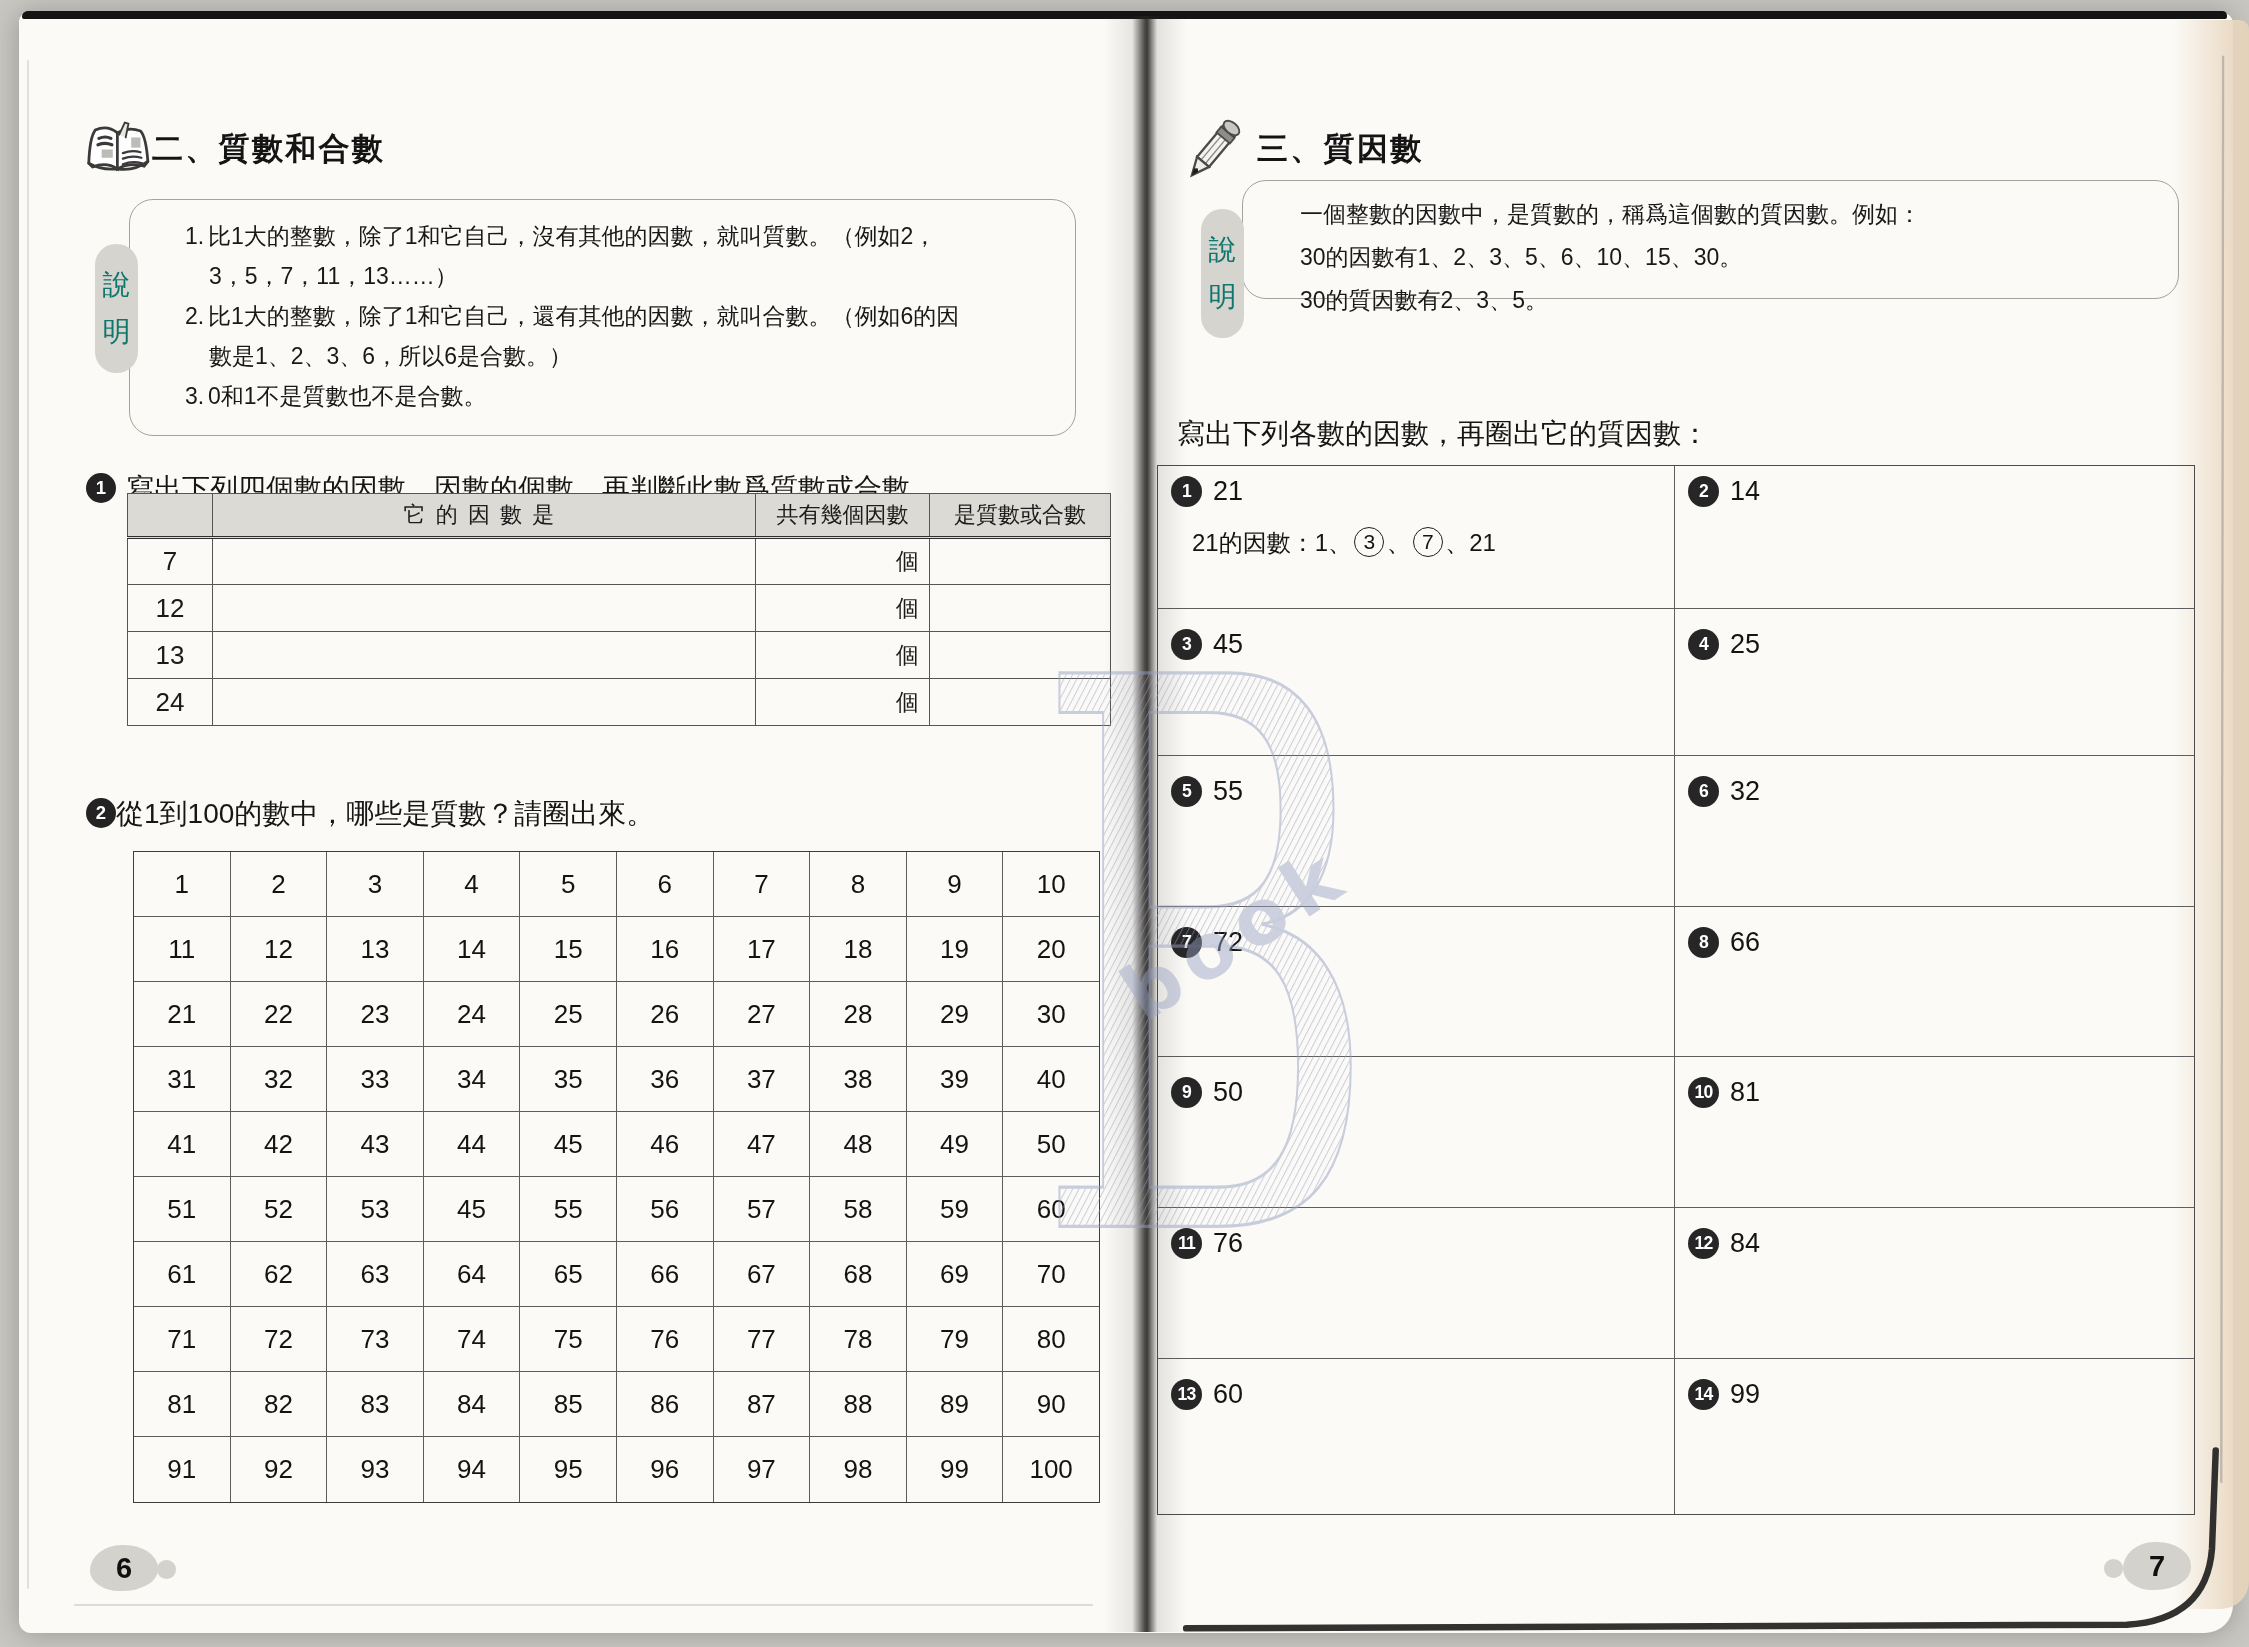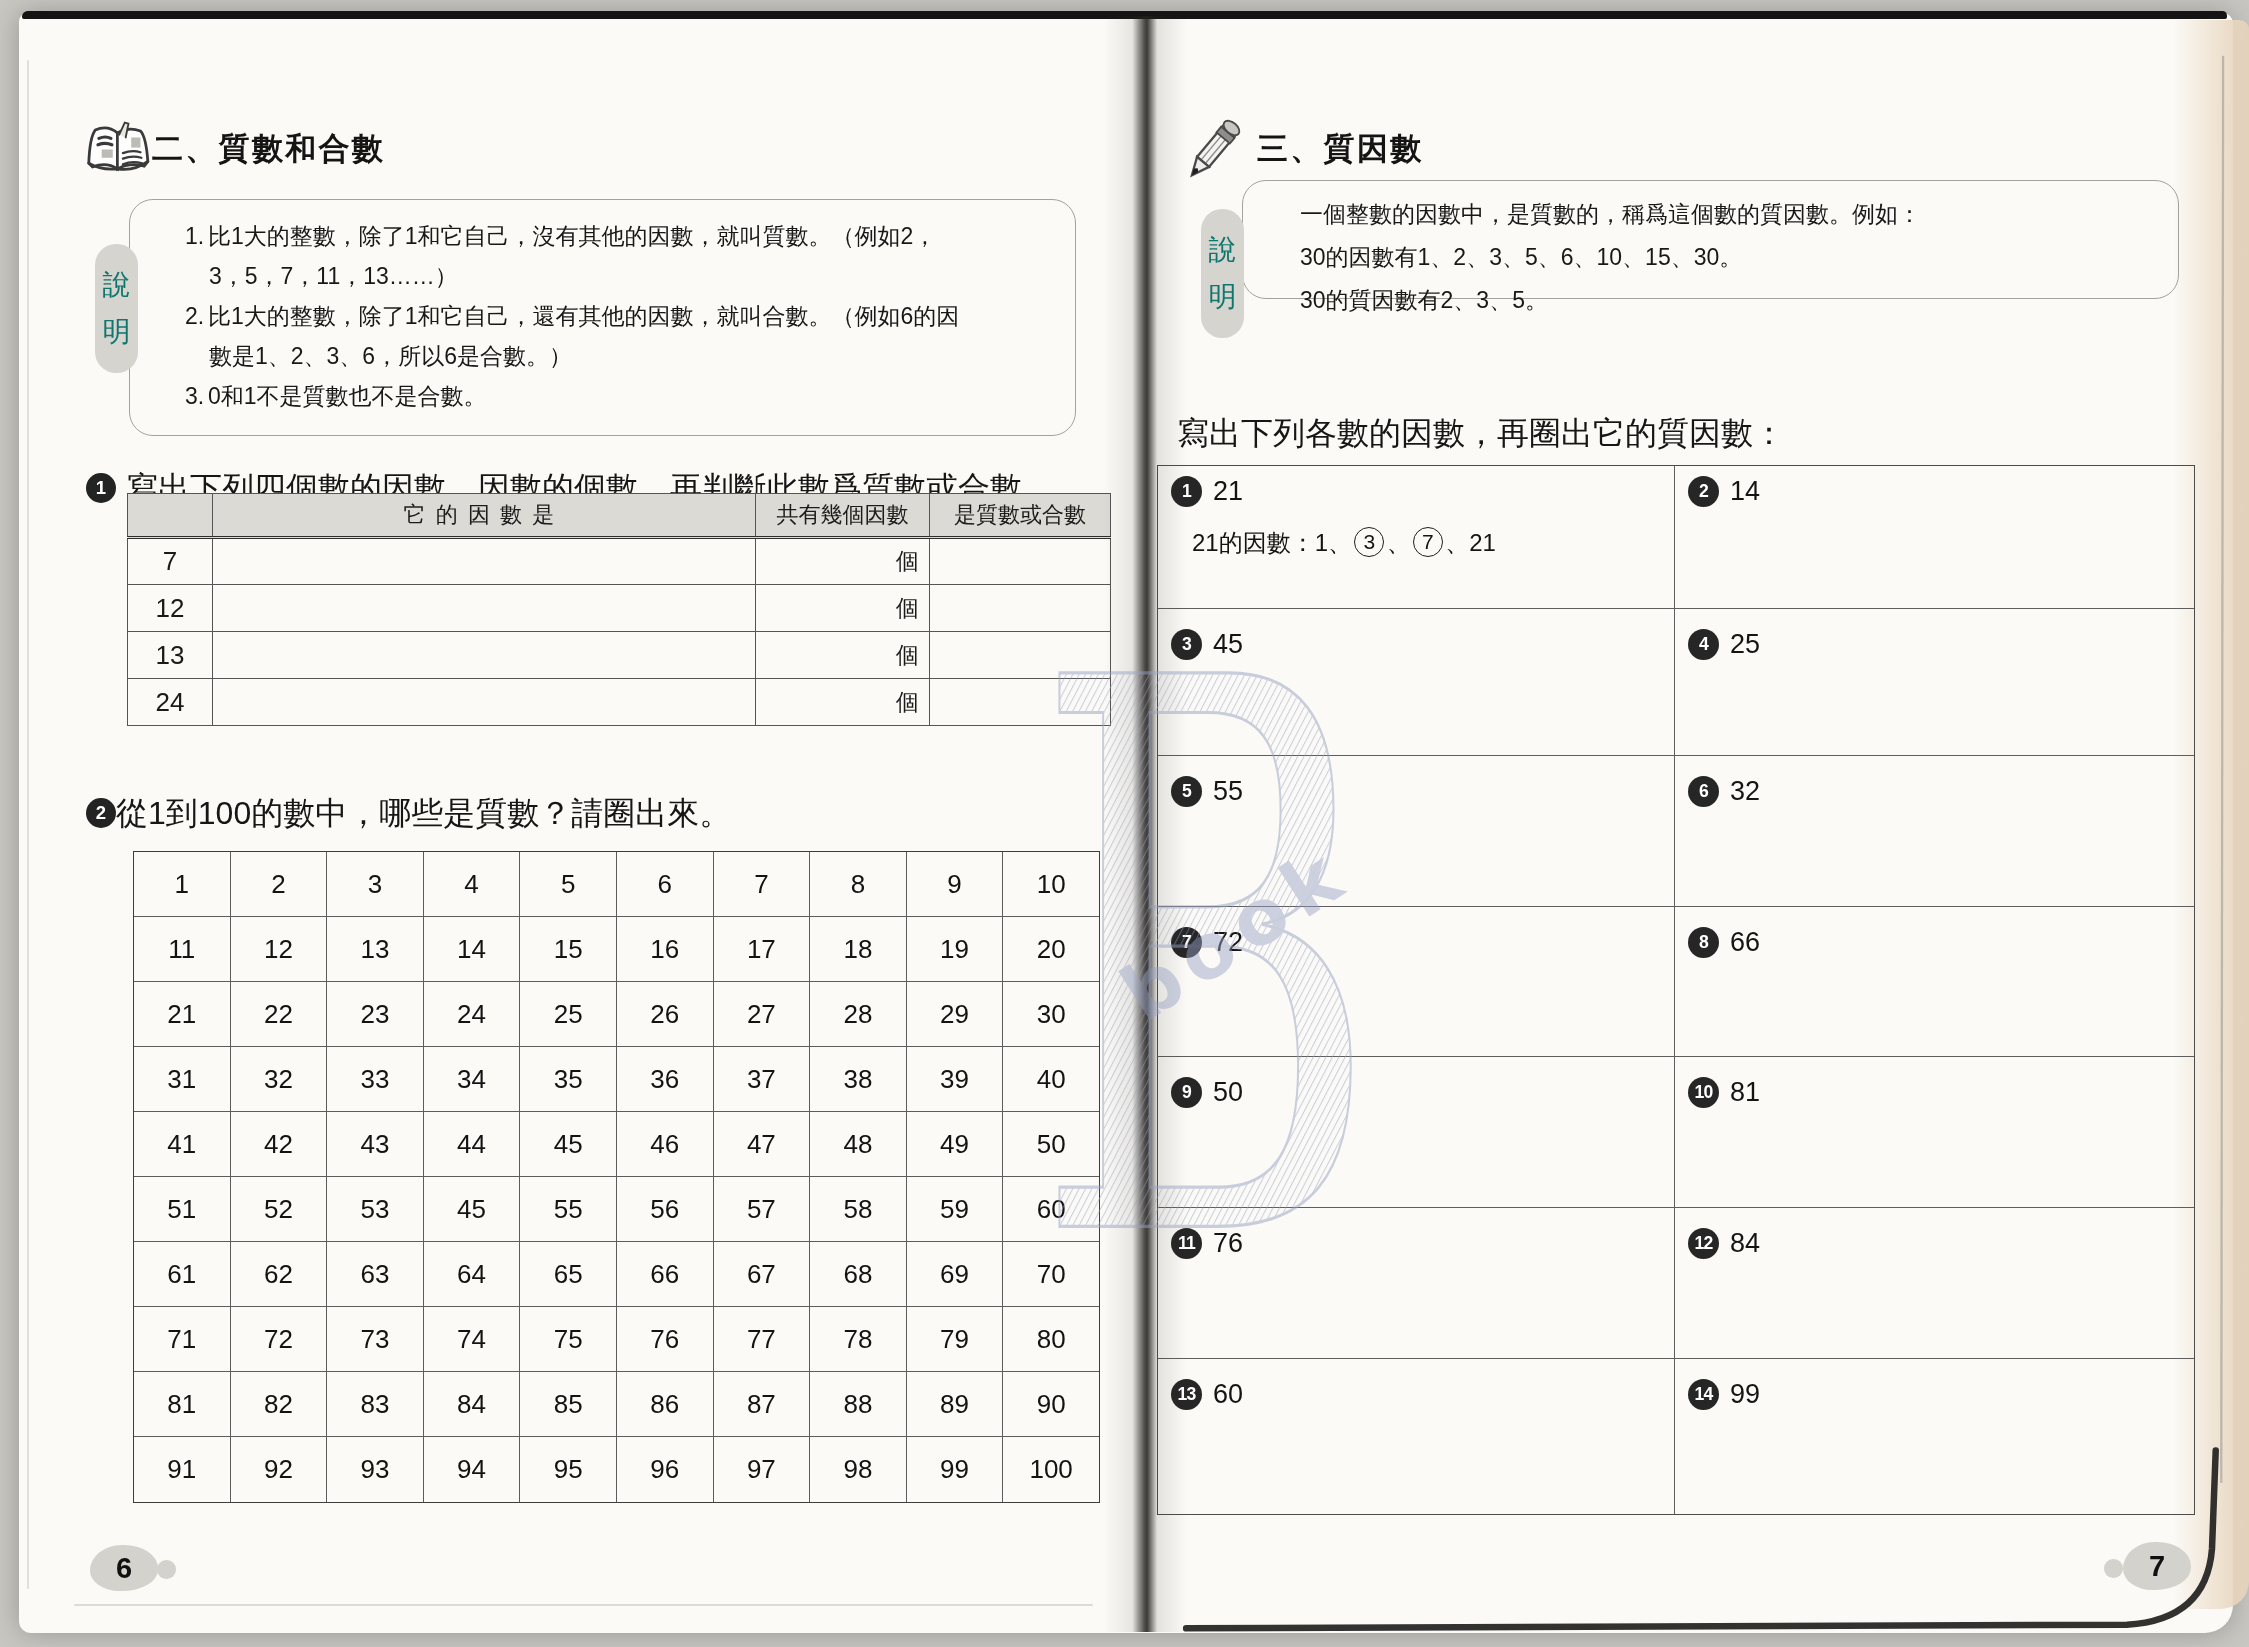--- a/index.html
+++ b/index.html
@@ -35,21 +35,21 @@
   .edge-left { position:absolute; left:27px; top:60px; width:1.9px; height:1529px; background:rgba(0,0,0,.10); border-radius:1.9px; }
   .edge-bottom-left { position:absolute; left:74px; top:1604px; width:1019px; height:1.9px; background:rgba(0,0,0,.12); border-radius:1.9px; }
 
   
   .page-title { position:absolute; font-size:31px; font-weight:bold; letter-spacing:2.3px; color:#141414; white-space:nowrap; }
   .qbadge {
     position:absolute; width:30px; height:30px; border-radius:50%;
     background:#232323; color:#fff; font-size:18.5px; font-weight:bold;
     display:flex; align-items:center; justify-content:center;
   }
-  .qtext { position:absolute; height:31px; display:flex; align-items:center; font-size:32px; white-space:nowrap; color:#161616; }
+  .qtext { position:absolute; height:31px; display:flex; align-items:center; font-size:28px; white-space:nowrap; color:#161616; }
 
   .notebox { position:absolute; border:1.9px solid #a6a29b; border-radius:24px; }
   .note-label {
     position:absolute; width:43px; background:#d6d4cf; border-radius:21px;
     display:flex; align-items:center; justify-content:center;
     font-size:28px; color:#0f766e;
   }
   .note-label span { display:block; width:1em; line-height:1.65; text-align:center; word-break:break-all; }
 
   .note-item { font-size:23px; line-height:40px; max-width:778px; padding-left:24px; text-indent:-24px; color:#181818; }

